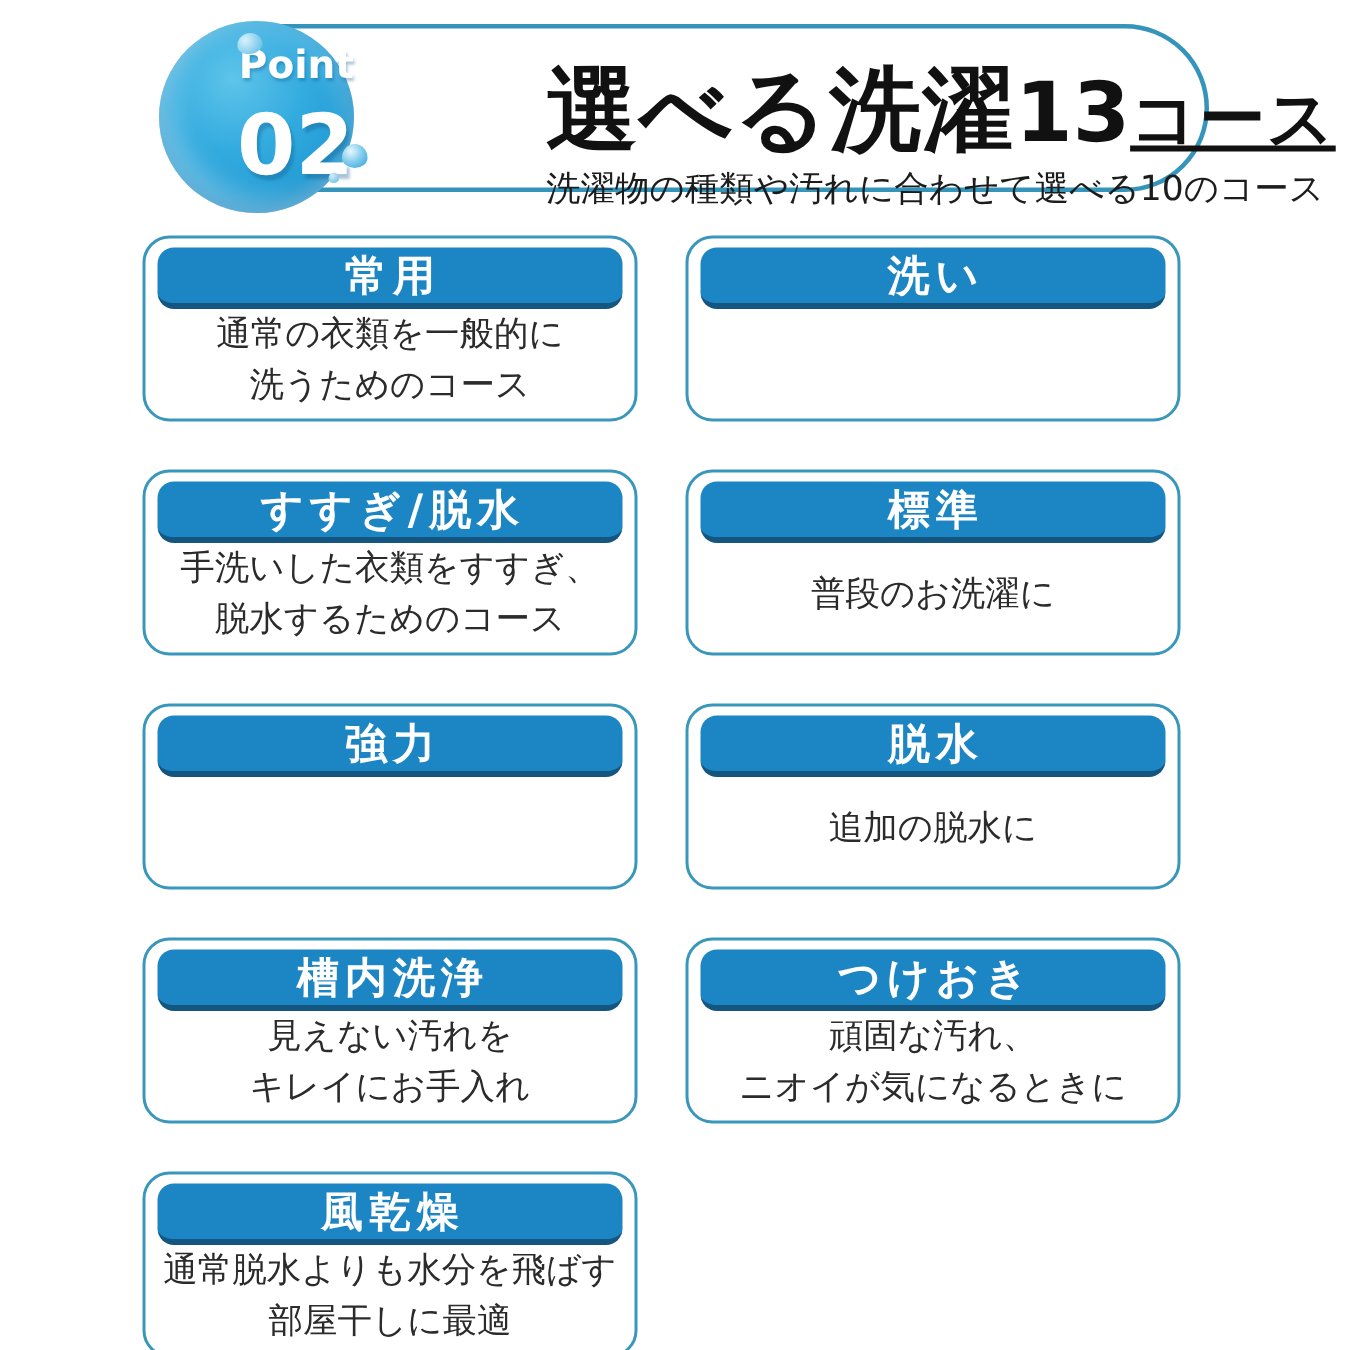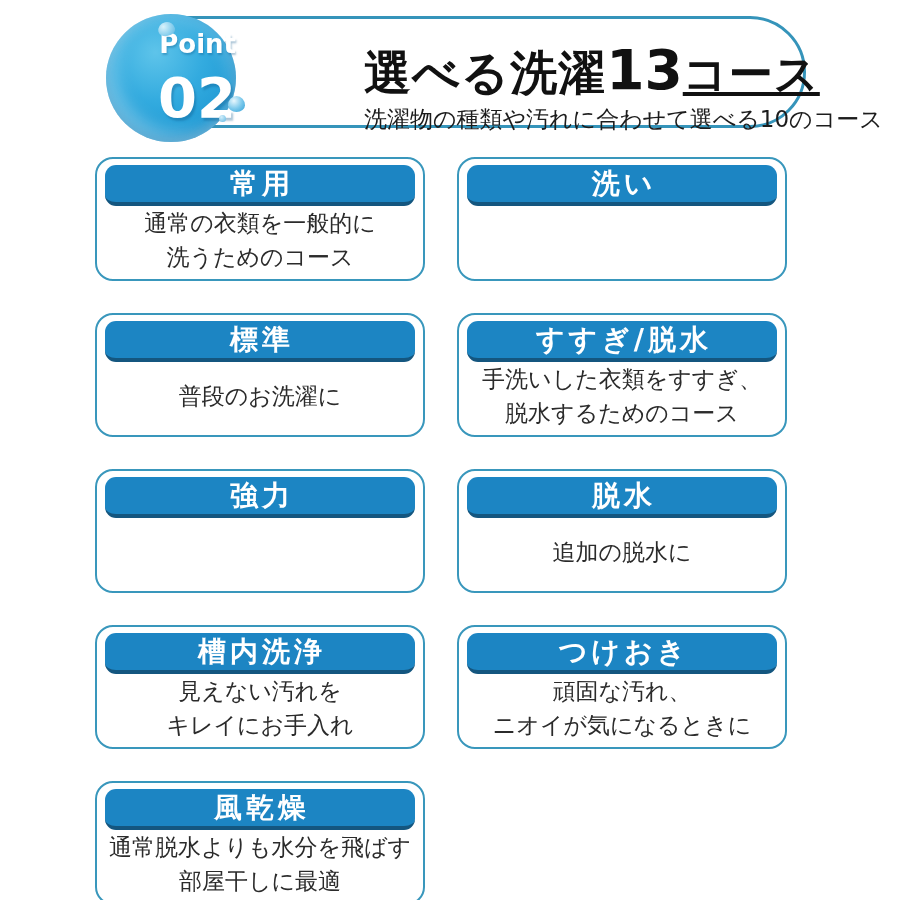--- a/index.html
+++ b/index.html
@@ -28,21 +28,21 @@
     left: 243px; top: 24px;
     width: 560px;
   }
   .header-title {
     color: #111111;
     font-weight: 800;
     line-height: 1.0;
     white-space: nowrap;
     letter-spacing: 1px;
   }
-  .title-part1 { font-size: 47px; text-align: right; }
+  .title-part1 { font-size: 61px; text-align: right; }
   .title-part2 { font-size: 55px; letter-spacing: 0; }
   .title-part3 { font-size: 44px; text-decoration: underline; }
   .header-subtitle {
     margin-top: 6px;
     font-size: 23px;
     color: #1c1c1c;
     white-space: nowrap;
     letter-spacing: 0px;
   }
 
@@ -188,39 +188,39 @@
     </div>
 
     <div class="card">
       <div class="card-header">
         <span class="card-title">洗い</span>
       </div>
     </div>
 
     <div class="card">
       <div class="card-header">
-        <span class="card-title">標準</span>
-      </div>
-      <div class="card-body">
-        <span class="card-desc">普段のお洗濯に</span>
-      </div>
-    </div>
-
-    <div class="card">
-      <div class="card-header">
         <span class="card-title">すすぎ/脱水</span>
       </div>
       <div class="card-body">
         <span class="card-desc">手洗いした衣類をすすぎ、
 脱水するためのコース</span>
       </div>
     </div>
 
     <div class="card">
       <div class="card-header">
+        <span class="card-title">標準</span>
+      </div>
+      <div class="card-body">
+        <span class="card-desc">普段のお洗濯に</span>
+      </div>
+    </div>
+
+    <div class="card">
+      <div class="card-header">
         <span class="card-title">強力</span>
       </div>
     </div>
 
     <div class="card">
       <div class="card-header">
         <span class="card-title">脱水</span>
       </div>
       <div class="card-body">
         <span class="card-desc">追加の脱水に</span>

